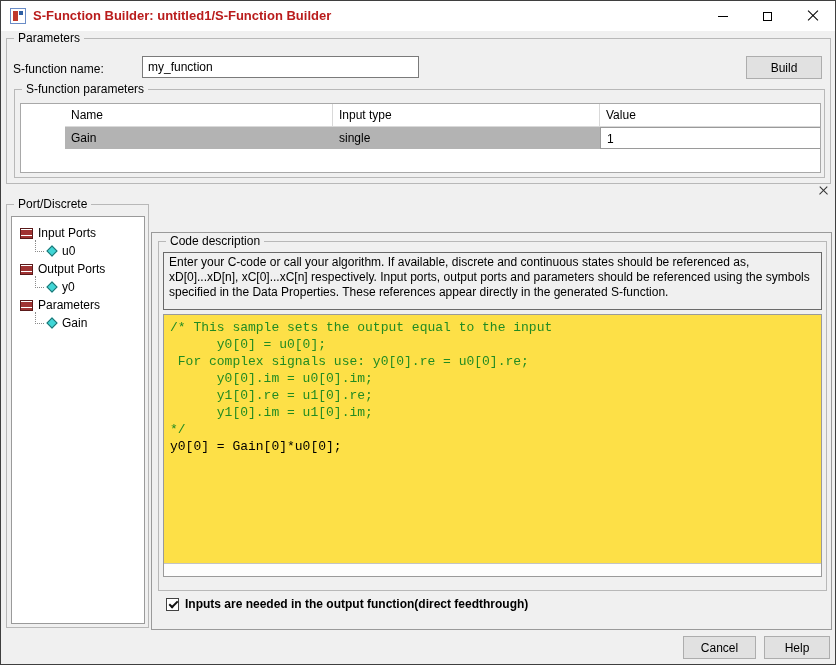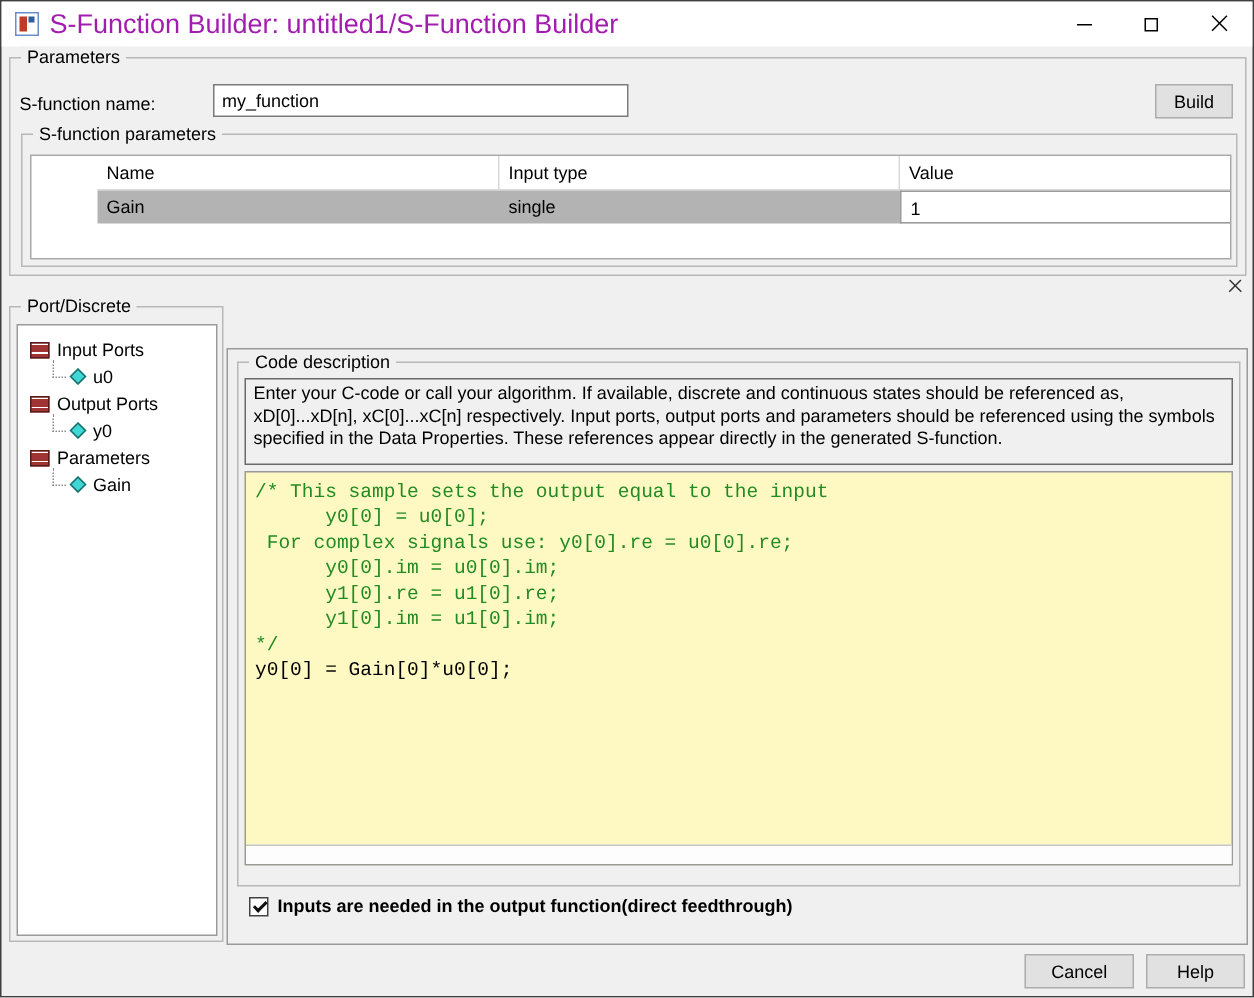--- a/index.html
+++ b/index.html
@@ -9,42 +9,42 @@
   .window {
     position: relative; width: 836px; height: 665px;
     background: #f0f0f0; border: 1px solid #3f3f3f; overflow: hidden;
   }
 
   
   .titlebar { position:absolute; left:0; top:0; width:100%; height:30px; background:var(--titlebar-bg); }
   .app-icon { position:absolute; left:9px; top:7px; width:16px; height:16px; background:#fff; border:1px solid #6a8cc7; }
   .app-icon::before { content:""; position:absolute; left:2px; top:2px; width:5px; height:10px; background:#c0392b; }
   .app-icon::after { content:""; position:absolute; left:8px; top:2px; width:4px; height:4px; background:#2e5fa3; }
-  .title-text { position:absolute; left:32px; top:0; line-height:30px; font-size:18px; color:#a21caf; white-space:nowrap; }
+  .title-text { position:absolute; left:32px; top:0; line-height:30px; font-size:13px; color:#b91c1c; white-space:nowrap;font-weight:bold; }
   .win-controls { position:absolute; right:0; top:0; height:30px; display:flex; }
   .win-btn { width:45px; height:30px; display:flex; align-items:center; justify-content:center; cursor:default; }
   .glyph-min { width:10px; height:1px; background:#000; display:block; }
   .glyph-max { width:9px; height:9px; border:1px solid #000; display:block; }
   .glyph-close { position:relative; width:12px; height:12px; display:block; }
   .glyph-close::before, .glyph-close::after { content:""; position:absolute; left:-1px; top:5px; width:14px; height:1px; background:#000; }
   .glyph-close::before { transform:rotate(45deg); }
   .glyph-close::after { transform:rotate(-45deg); }
 
   
   .group { position:absolute; border:1px solid #b8b8b8; }
   .group-legend { position:absolute; top:-8px; left:7px; background:#f0f0f0; padding:0 4px; font-size:12px; color:#000; white-space:nowrap; }
 
   
   .group-parameters { left:5px; top:37px; width:825px; height:146px; }
   .sfname-label { position:absolute; left:6px; top:23px; }
   .sfname-input { position:absolute; left:135px; top:17px; width:277px; height:22px; background:#fff;
     border:1px solid #7a7a7a; font-family:"Liberation Sans",sans-serif; font-size:12px; padding:0 5px; }
   .btn { background:#e1e1e1; border:1px solid #adadad; font-family:"Liberation Sans",sans-serif;
     font-size:12px; color:#000; text-align:center; cursor:default; }
-  .build-btn { position:absolute; right:8px; top:17px; width:52px; height:23px; }
+  .build-btn { position:absolute; right:8px; top:17px; width:76px; height:23px; }
 
   .group-sfparams { left:7px; top:50px; width:811px; height:89px; }
   .param-table { position:absolute; left:5px; top:13px; width:801px; height:70px; background:#fff; border:1px solid #a8a8a8;padding-left:44px; }
   .ptable-header { display:flex; height:23px; border-bottom:1px solid #d9d9d9; background:#fff; }
   .ptable-th { line-height:22px; padding-left:6px; border-right:1px solid #d9d9d9; overflow:hidden; }
   .col-name { width:268px; } .col-type { width:267px; } .col-value { flex:1; border-right:none; }
   .ptable-row { display:flex; height:22px; background:var(--selected-row); }
   .ptable-td { line-height:22px; padding-left:6px; overflow:hidden; }
   .ptable-td.col-value { background:#fff; border:1px solid #9a9a9a; border-right:none; }
 
@@ -71,21 +71,21 @@
   .tab { height:20px; line-height:18px; border:1px solid #9a9a9a; background:#f0f0f0; padding:0 7px;
     margin-right:2px; font-size:12px; border-radius:2px 2px 0 0; white-space:nowrap; cursor:default; }
   .tab[data-active="true"] { height:23px; line-height:21px; font-weight:bold; border-bottom:none; }
 
   .tab-panel { position:absolute; left:150px; top:231px; width:681px; height:398px; border:1px solid #9a9a9a; background:#f0f0f0; z-index:1; }
 
   
   .group-code { left:6px; top:8px; width:669px; height:350px; position:absolute; border:1px solid #b8b8b8; }
   .desc-box { position:absolute; left:4px; top:10px; width:659px; height:58px; border:1px solid #6a6a6a;
     background:#f0f0f0; padding:2px 5px; font-size:12px; line-height:15px; color:#000; }
-  .code-editor { position:absolute; left:4px; top:72px; width:659px; height:263px; background:#fef9c3; border:1px solid #9a9a9a; }
+  .code-editor { position:absolute; left:4px; top:72px; width:659px; height:263px; background:#fde047; border:1px solid #9a9a9a; }
   .code-text { position:absolute; left:0; top:0; right:0; bottom:13px; overflow:hidden; padding:4px 6px; }
   .code-line { white-space:pre; font-family:"Liberation Mono","DejaVu Sans Mono",monospace; font-size:13px; line-height:17px; }
   .code-line[data-style="comment"] { color:var(--comment-green); }
   .code-line[data-style="code"] { color:#000; }
   .code-hscroll { position:absolute; left:0; bottom:0; width:100%; height:13px; background:#fdfdfd; border-top:1px solid #c4c4c4; }
 
   .feedthrough-row { position:absolute; left:14px; top:364px; display:flex; align-items:center; }
   .checkbox { position:relative; width:13px; height:13px; background:#fff; border:1px solid #424242; margin-right:6px; flex:none; cursor:default; }
   .checkbox::after { content:""; position:absolute; left:2px; top:2px; width:7px; height:3px;
     border-left:2px solid #111; border-bottom:2px solid #111; transform:rotate(-45deg); display:none; }

